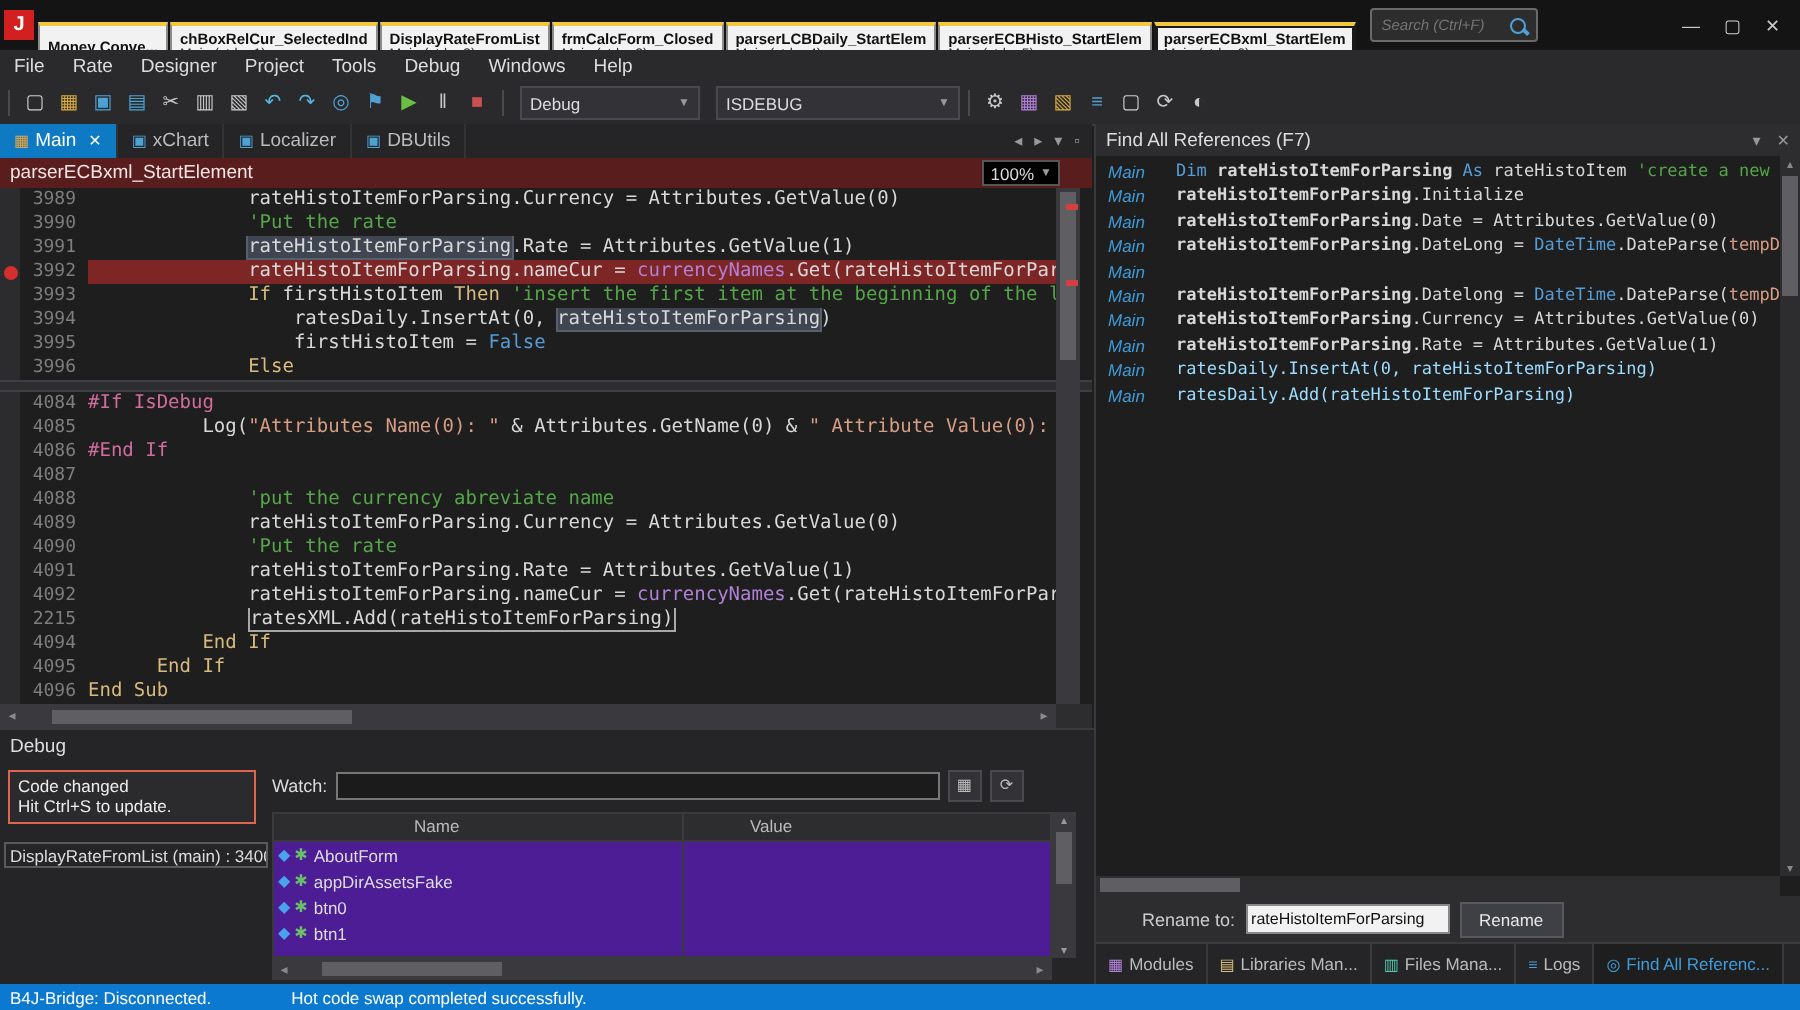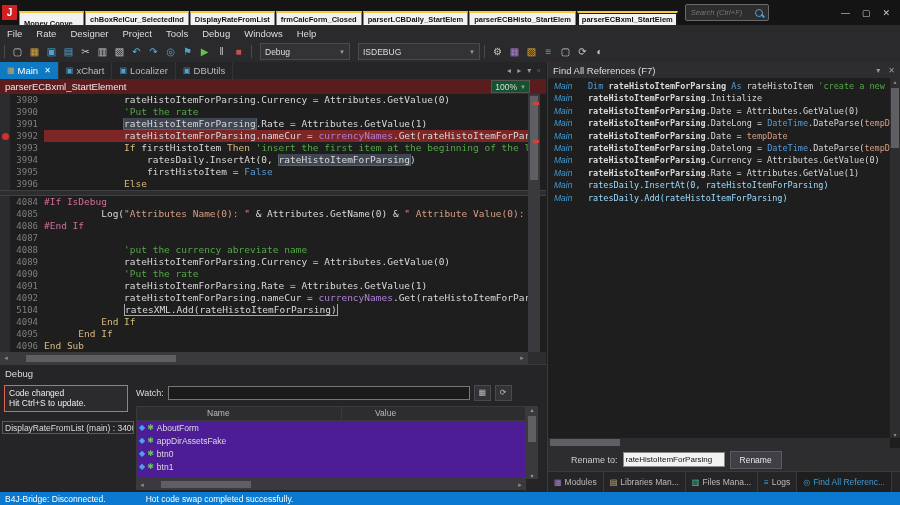--- a/index.html
+++ b/index.html
@@ -35,21 +35,21 @@
   
   .tabstrip{position:absolute;top:62px;left:0;width:546px;height:17px;background:#252527;display:flex;align-items:stretch;font-size:9.5px;}
   .etab{display:flex;align-items:center;gap:3px;padding:0 7px;color:#bbb;border-right:1px solid #333;}
   .etab.active{background:#0e7ac4;color:#fff;}
   .etab-ic{font-size:8px;}
   .etab-x{font-size:8px;margin-left:3px;}
   .strip-right{margin-left:auto;display:flex;align-items:center;gap:6px;color:#999;font-size:8px;padding-right:6px;}
   
   .breadcrumb{position:absolute;top:79px;left:0;width:546px;height:15px;background:#5a1d1d;display:flex;align-items:center;
               font-size:9.5px;color:#f2e4e4;padding-left:5px;box-sizing:border-box;}
-  .zoom{margin-left:auto;margin-right:16px;background:#14532d;border:1px solid #555;font-size:8.5px;height:11px;
+  .zoom{margin-left:auto;margin-right:16px;background:#000000;border:1px solid #555;font-size:8.5px;height:11px;
         display:flex;align-items:center;padding:0 3px;gap:3px;color:#ddd;}
   .zoom .arr{font-size:6px;color:#999;}
   
   .editor{position:absolute;top:94px;left:0;width:546px;height:270px;background:#1e1e1e;}
   .pane{position:absolute;left:0;width:528px;overflow:hidden;}
   .crow{display:flex;height:12px;line-height:12px;font-family:"DejaVu Sans Mono",monospace;font-size:9.5px;white-space:pre;}
   .cmargin{width:10px;background:#2c2c2e;flex:none;display:flex;align-items:center;justify-content:center;}
   .bpdot{width:7px;height:7px;border-radius:50%;background:#d32f2f;}
   .clnum{width:34px;flex:none;text-align:right;padding-right:6px;color:#7e7e7e;font-size:9px;box-sizing:border-box;}
   .ctext{flex:1;overflow:hidden;}
@@ -271,21 +271,21 @@
         <div class="crows">
           <div class="crow"><div class="cmargin"></div><div class="clnum">4084</div><div class="ctext"><span class="seg c-pp">#If IsDebug</span></div></div>
           <div class="crow"><div class="cmargin"></div><div class="clnum">4085</div><div class="ctext"><span class="seg c-def">          Log(</span><span class="seg c-str">"Attributes Name(0): "</span><span class="seg c-def"> &amp; Attributes.GetName(0) &amp; </span><span class="seg c-str">" Attribute Value(0): "</span></div></div>
           <div class="crow"><div class="cmargin"></div><div class="clnum">4086</div><div class="ctext"><span class="seg c-pp">#End If</span></div></div>
           <div class="crow"><div class="cmargin"></div><div class="clnum">4087</div><div class="ctext"></div></div>
           <div class="crow"><div class="cmargin"></div><div class="clnum">4088</div><div class="ctext"><span class="seg c-def">              </span><span class="seg c-cm">'put the currency abreviate name</span></div></div>
           <div class="crow"><div class="cmargin"></div><div class="clnum">4089</div><div class="ctext"><span class="seg c-def">              rateHistoItemForParsing.Currency = Attributes.GetValue(0)</span></div></div>
           <div class="crow"><div class="cmargin"></div><div class="clnum">4090</div><div class="ctext"><span class="seg c-def">              </span><span class="seg c-cm">'Put the rate</span></div></div>
           <div class="crow"><div class="cmargin"></div><div class="clnum">4091</div><div class="ctext"><span class="seg c-def">              rateHistoItemForParsing.Rate = Attributes.GetValue(1)</span></div></div>
           <div class="crow"><div class="cmargin"></div><div class="clnum">4092</div><div class="ctext"><span class="seg c-def">              rateHistoItemForParsing.nameCur = </span><span class="seg c-mem">currencyNames</span><span class="seg c-def">.Get(rateHistoItemForParsing.cu</span></div></div>
-          <div class="crow"><div class="cmargin"></div><div class="clnum">5104</div><div class="ctext"><span class="seg c-def">              </span><span class="caret"></span><span class="seg c-def sbox">ratesXML.Add(rateHistoItemForParsing)</span></div></div>
+          <div class="crow"><div class="cmargin"></div><div class="clnum">2215</div><div class="ctext"><span class="seg c-def">              </span><span class="caret"></span><span class="seg c-def sbox">ratesXML.Add(rateHistoItemForParsing)</span></div></div>
           <div class="crow"><div class="cmargin"></div><div class="clnum">4094</div><div class="ctext"><span class="seg c-def">          </span><span class="seg c-kw">End If</span></div></div>
           <div class="crow"><div class="cmargin"></div><div class="clnum">4095</div><div class="ctext"><span class="seg c-def">      </span><span class="seg c-kw">End If</span></div></div>
           <div class="crow"><div class="cmargin"></div><div class="clnum">4096</div><div class="ctext"><span class="seg c-kw">End Sub</span></div></div>
         </div>
       </div>
     <div class="vscroll">
       <div class="vthumb"></div>
       <div class="vmark" style="top:8px;"></div>
       <div class="vmark" style="top:46px;"></div>
     </div>
@@ -303,21 +303,21 @@
       <span class="ricons">
           <span>▾</span>
           <span>✕</span>
         </span>
     </div>
     <div class="reflist">
         <div class="refrow"><span class="refmod">Main</span><span class="refcode"><span class="seg c-kwb">Dim </span><span class="seg c-def b">rateHistoItemForParsing</span><span class="seg c-kwb"> As </span><span class="seg c-def">rateHistoItem </span><span class="seg c-cm">'create a new item</span></span></div>
         <div class="refrow"><span class="refmod">Main</span><span class="refcode"><span class="seg c-def b">rateHistoItemForParsing</span><span class="seg c-def">.Initialize</span></span></div>
         <div class="refrow"><span class="refmod">Main</span><span class="refcode"><span class="seg c-def b">rateHistoItemForParsing</span><span class="seg c-def">.Date = Attributes.GetValue(0)</span></span></div>
         <div class="refrow"><span class="refmod">Main</span><span class="refcode"><span class="seg c-def b">rateHistoItemForParsing</span><span class="seg c-def">.DateLong = </span><span class="seg c-kwb">DateTime</span><span class="seg c-def">.DateParse(</span><span class="seg c-str">tempDate</span></span></div>
-        <div class="refrow"><span class="refmod">Main</span><span class="refcode"><span class="seg c-def b">rateHistoItemForParsing</span><span class="seg c-def">.Date = </span><span class="seg c-str">tempDate</span></span></div>
+        <div class="refrow"><span class="refmod">Main</span></div>
         <div class="refrow"><span class="refmod">Main</span><span class="refcode"><span class="seg c-def b">rateHistoItemForParsing</span><span class="seg c-def">.Datelong = </span><span class="seg c-kwb">DateTime</span><span class="seg c-def">.DateParse(</span><span class="seg c-str">tempDate</span></span></div>
         <div class="refrow"><span class="refmod">Main</span><span class="refcode"><span class="seg c-def b">rateHistoItemForParsing</span><span class="seg c-def">.Currency = Attributes.GetValue(0)</span></span></div>
         <div class="refrow"><span class="refmod">Main</span><span class="refcode"><span class="seg c-def b">rateHistoItemForParsing</span><span class="seg c-def">.Rate = Attributes.GetValue(1)</span></span></div>
         <div class="refrow"><span class="refmod">Main</span><span class="refcode"><span class="seg c-ref">ratesDaily.InsertAt(0, rateHistoItemForParsing)</span></span></div>
         <div class="refrow"><span class="refmod">Main</span><span class="refcode"><span class="seg c-ref">ratesDaily.Add(rateHistoItemForParsing)</span></span></div>
       </div>
     <div class="refvscroll">
       <span class="refvarr" style="top:0;">▴</span>
       <div class="refvthumb"></div>
       <span class="refvarr" style="bottom:0;">▾</span>

